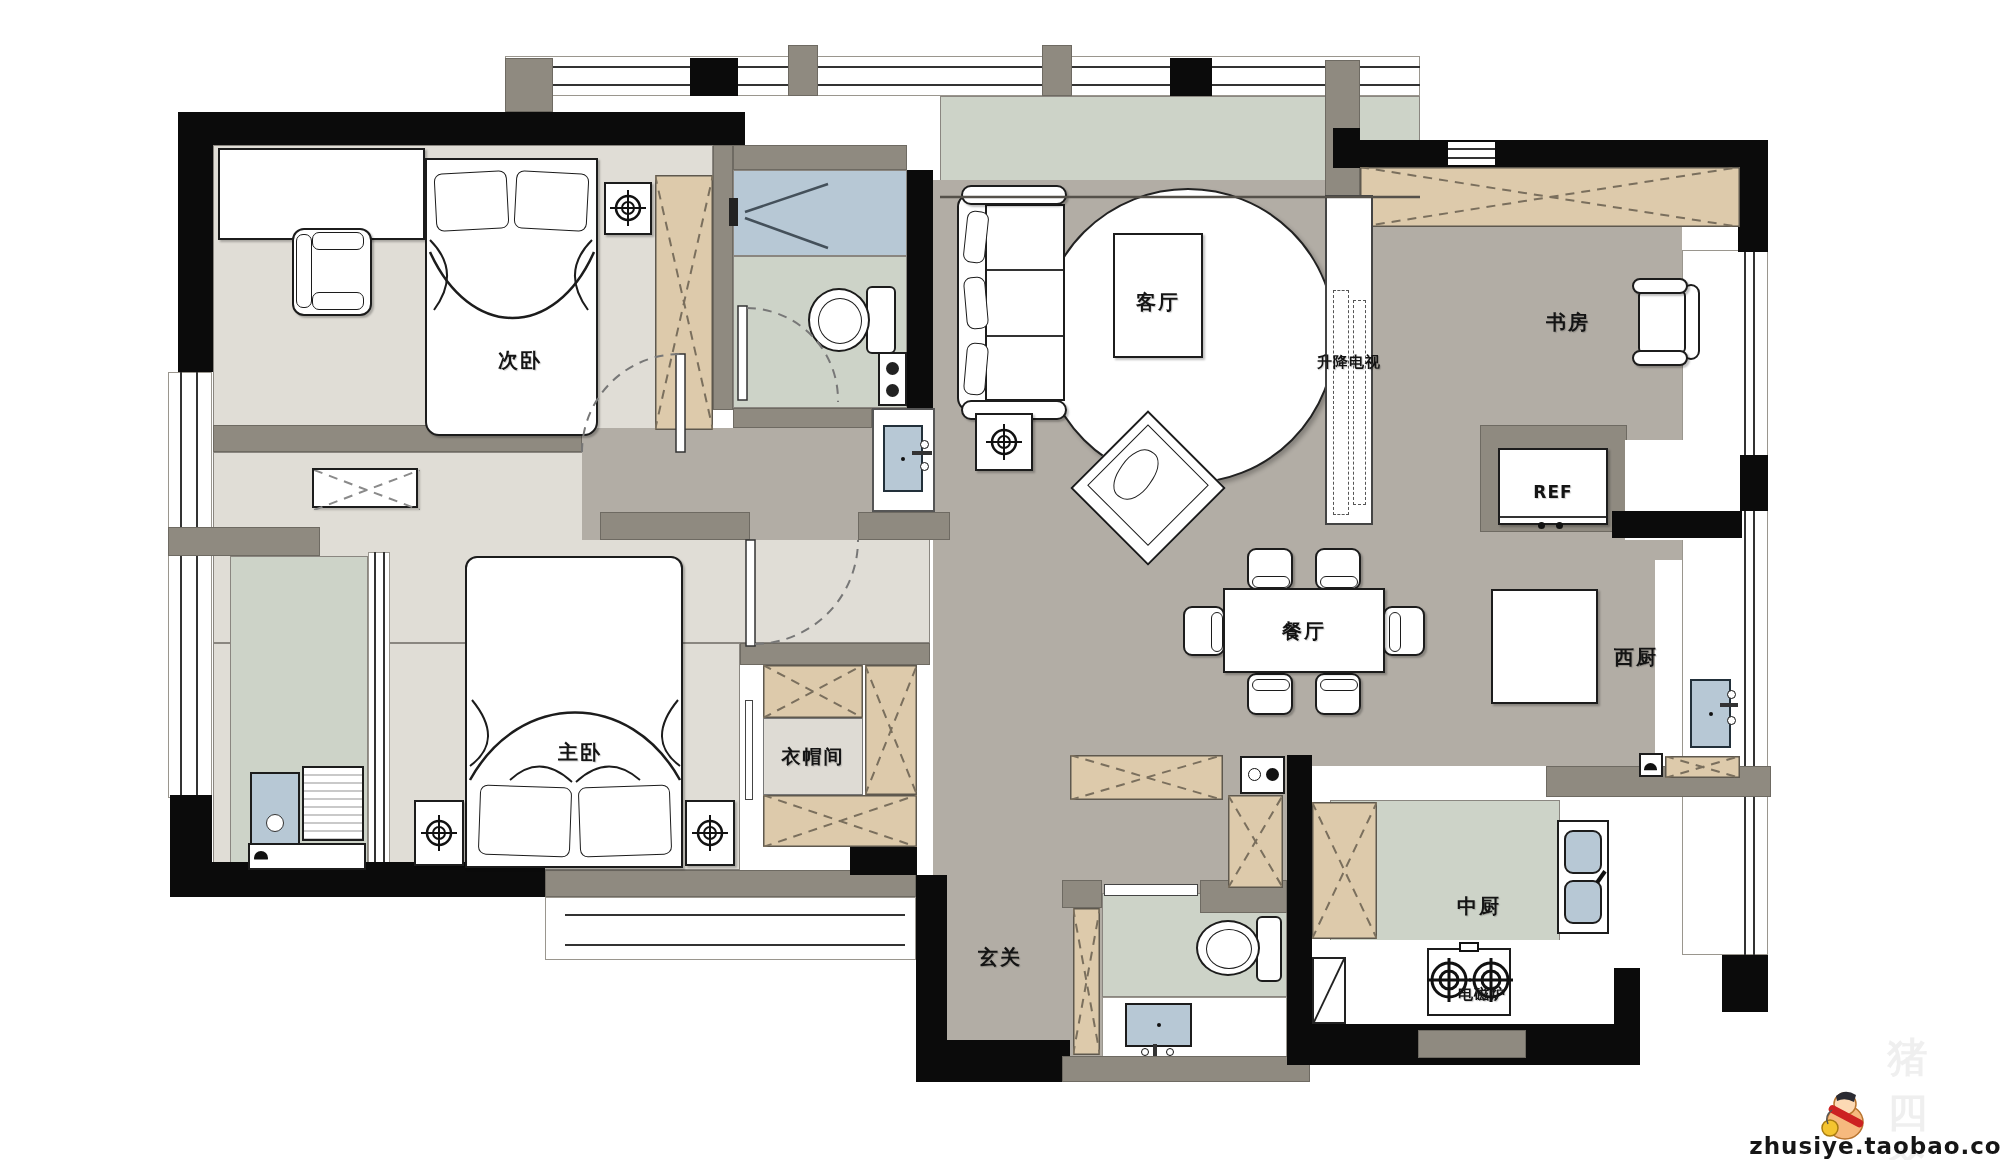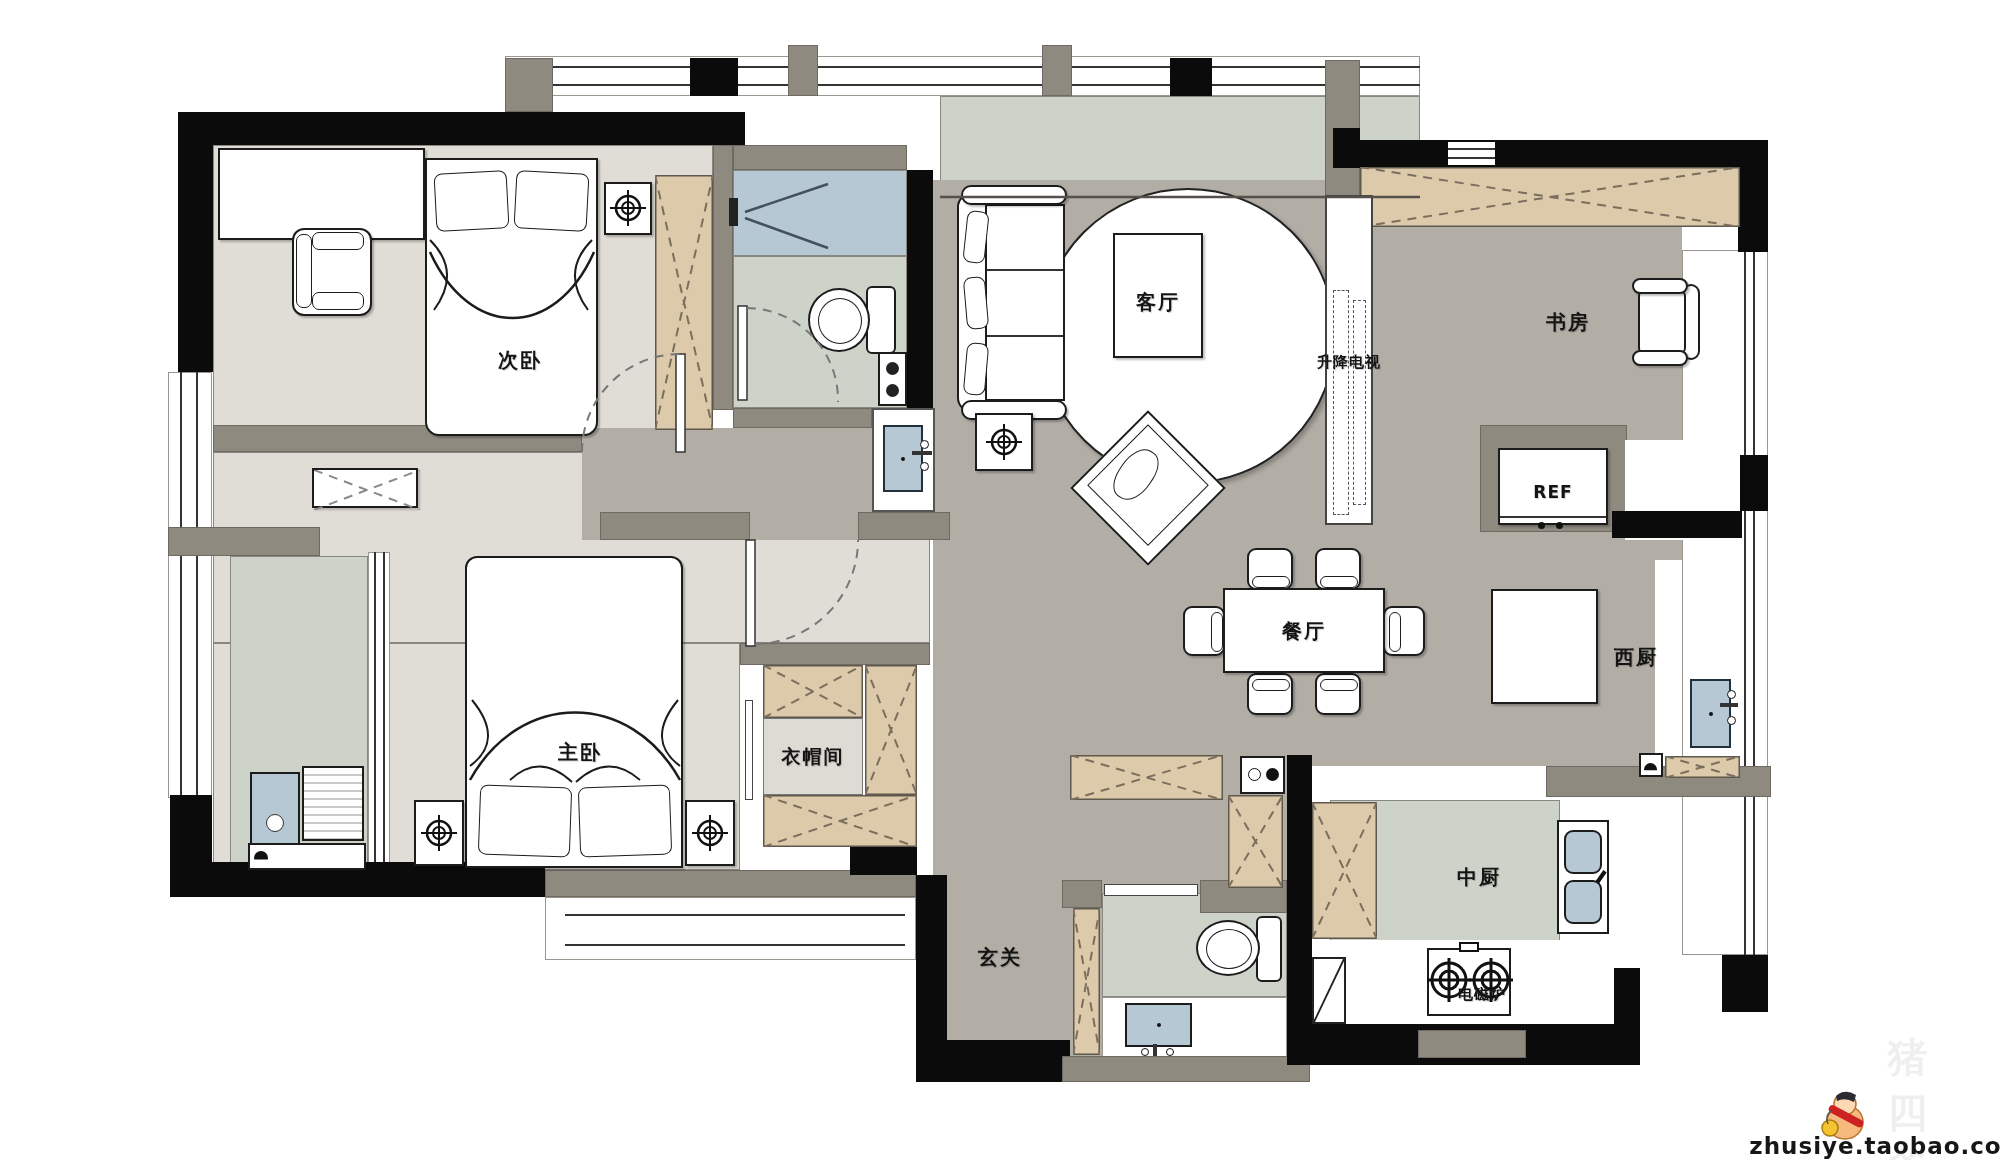--- a/index.html
+++ b/index.html
@@ -379,21 +379,21 @@
     <div class="abs" style="left:2px;top:6px;width:64px;height:56px;background:#fff;border:2px solid #1c1c1c;border-radius:50%;box-sizing:border-box;"></div>
     <div class="abs" style="left:12px;top:15px;width:44px;height:38px;border:1.5px solid #1c1c1c;border-radius:50%;"></div>
   </div>
   <div class="abs" style="left:1125px;top:1003px;width:67px;height:44px;background:#b7c8d5;border:2px solid #1c1c1c;box-sizing:border-box;">
     <div class="abs" style="left:30px;top:18px;width:4px;height:4px;background:#111;border-radius:50%;"></div>
   </div>
   <div class="handle-dot" style="left:1141px;top:1048px;width:8px;height:8px;"></div>
   <div class="handle-dot" style="left:1166px;top:1048px;width:8px;height:8px;"></div>
   <div class="abs" style="left:1153px;top:1044px;width:4px;height:12px;background:#333;"></div>
 
-  <div class="label" style="left:1479px;top:877px;text-align:right;">中厨</div>
+  <div class="label" style="left:1479px;top:906px;text-align:right;">中厨</div>
 
   <div class="box nb" style="left:1557px;top:820px;width:52px;height:114px;">
     <div class="abs" style="left:5px;top:8px;width:38px;height:44px;background:#b7c8d5;border:2px solid #1c1c1c;border-radius:9px;box-sizing:border-box;"></div>
     <div class="abs" style="left:5px;top:58px;width:38px;height:44px;background:#b7c8d5;border:2px solid #1c1c1c;border-radius:9px;box-sizing:border-box;"></div>
     <div class="abs" style="left:40px;top:48px;width:4px;height:14px;background:#111;transform:rotate(35deg);"></div>
   </div>
 
   <div class="box nb" style="left:1427px;top:948px;width:84px;height:68px;border-width:2.5px;">
     <div class="abs" style="left:30px;top:-8px;width:20px;height:10px;background:#fff;border:2px solid #111;box-sizing:border-box;"></div>
   </div>

